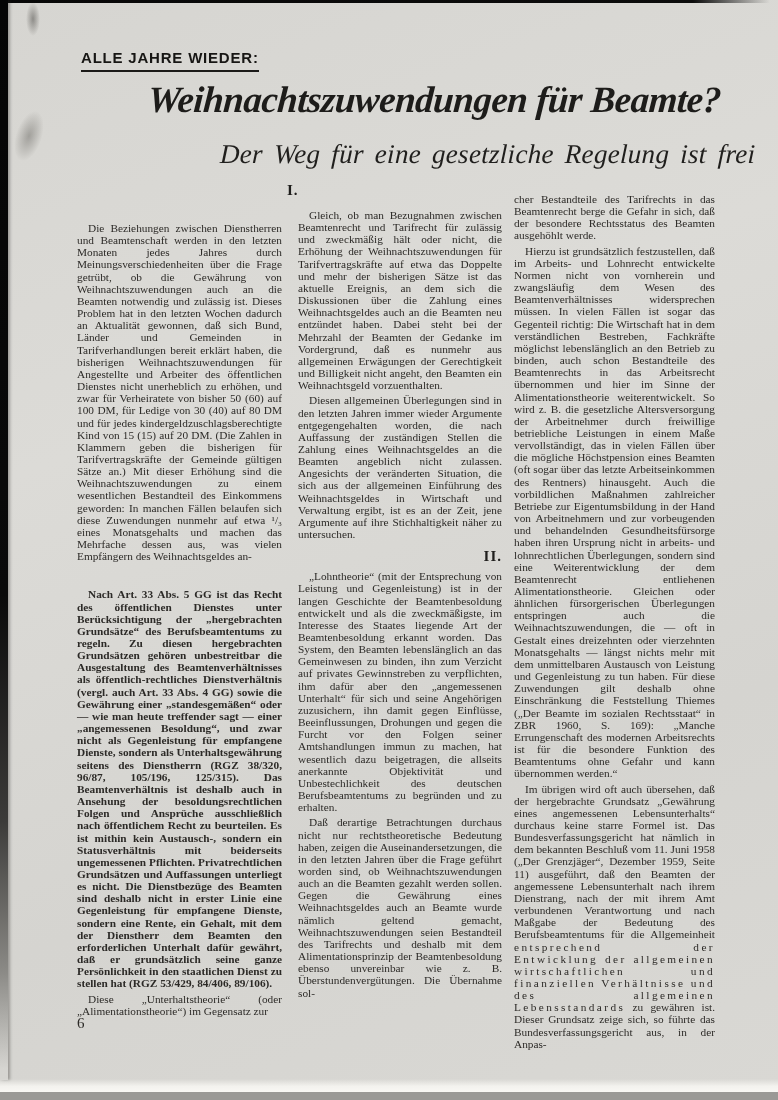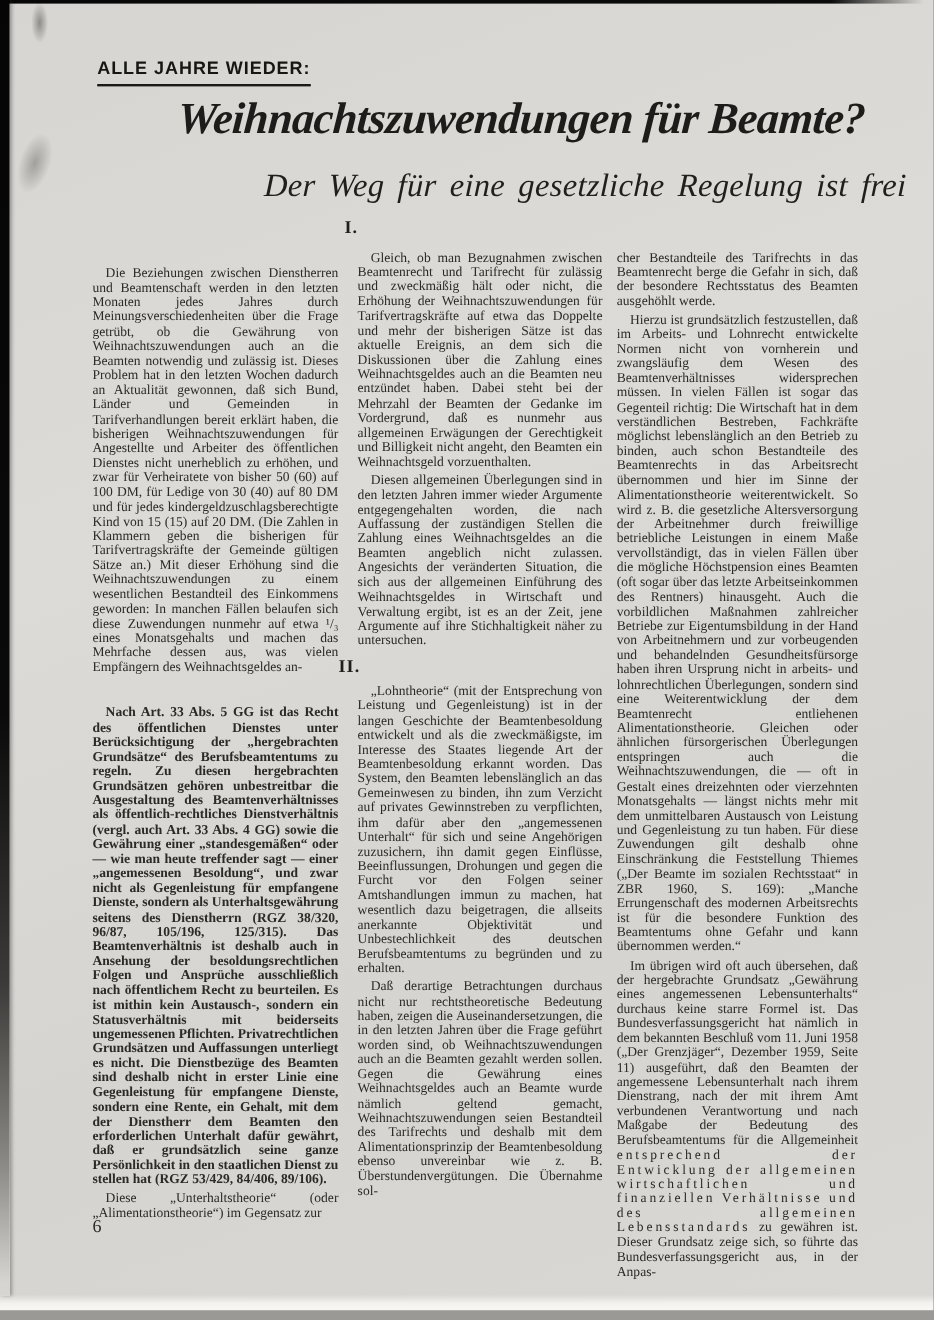--- a/index.html
+++ b/index.html
@@ -30,29 +30,29 @@
   .standfirst{position:absolute;left:81px;top:139px;
     font-family:"Liberation Sans","DejaVu Sans",sans-serif;font-weight:bold;font-size:14px;
     line-height:17px;color:#201f1d;}
   .subtitle{position:absolute;left:220px;top:139px;width:550px;margin:0;
     font-style:italic;font-weight:500;font-size:27px;letter-spacing:.3px;word-spacing:4px;
     color:#201f1d;white-space:nowrap;transform:skewX(-2deg);}
   
   .col{position:absolute;width:205px;font-size:11.3px;line-height:12.15px;text-align:justify;
     hyphens:auto;-webkit-hyphens:auto;color:#2c2a27;}
   .col p{margin:0 0 3px 0;text-indent:11px;}
-  .col p.noindent{text-indent:0;margin-top:16px;}
+  .col p.noindent{text-indent:0;}
   .col1{left:77px;top:222px;}
   .col2{left:298px;top:183px;width:204px;}
   .col3{left:514px;top:193px;width:201px;}
   .gap-top{margin-top:26px !important;font-weight:bold;}
   .sec-heading{font-weight:bold;font-size:15px;line-height:14px;letter-spacing:1px;
     color:#1f1e1c;text-align:left;text-indent:0 !important;}
   .sec-1{margin:0 0 12px -11px !important;}
-  .sec-2{margin:9px 0 7px -16px !important;}
+  .sec-2{margin:9px 0 7px -16px !important;text-align:right;}
   .spaced{letter-spacing:2.4px;}
   .page-number{position:absolute;left:77px;top:1015px;font-size:15px;color:#2c2a27;}
 </style>
 </head>
 <body>
 
 <div class="page">
 
   <div class="scan-top"></div>
   <div class="scan-left"></div>

